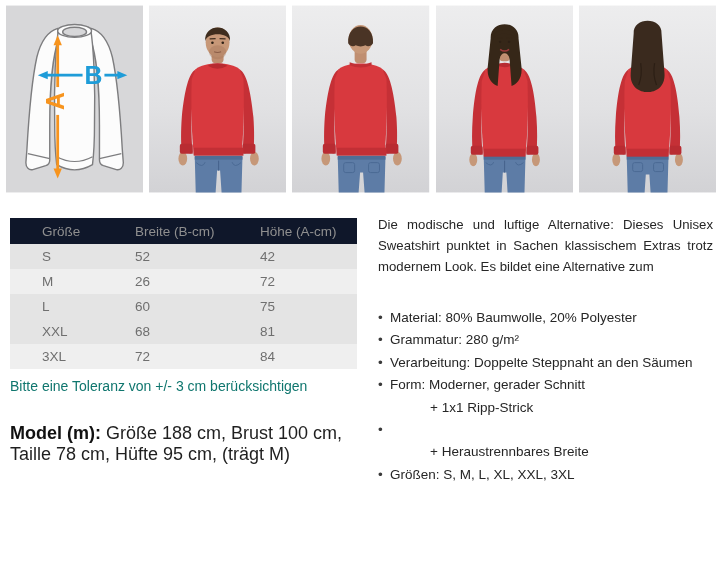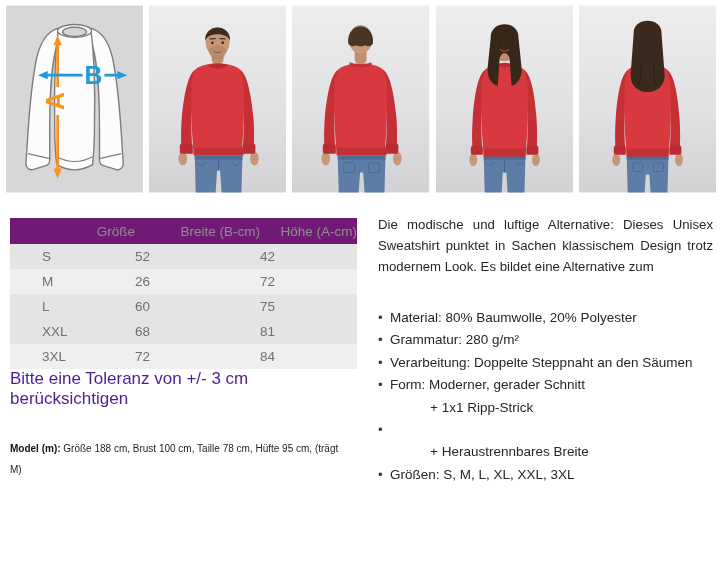--- a/index.html
+++ b/index.html
@@ -19,32 +19,32 @@
   
   .left-col{position:absolute;left:10px;top:218px;width:347px;}
   .right-col{position:absolute;left:378px;top:214px;width:335px;}
 
   
   table.size-table{border-collapse:collapse;width:347px;table-layout:fixed;font-size:13.5px;}
   table.size-table col.c1{width:125px;}
   table.size-table col.c2{width:125px;}
   table.size-table col.c3{width:97px;}
   table.size-table th{
-    background:#701a75;color:#8f8f8f;font-weight:normal;text-align:right;
+    background:#0f172a;color:#8f8f8f;font-weight:normal;text-align:left;
     height:26px;padding:0;
   }
   table.size-table td{
     color:#6f6f6f;height:25px;padding:0;
   }
   table.size-table th:first-child,table.size-table td:first-child{padding-left:32px;}
   table.size-table tr.row-odd td{background:#e4e4e4;}
   table.size-table tr.row-even td{background:#efefef;}
 
-  .tolerance{font-size:17px;color:#4c1d95;}
-  .model-block{margin-top:29px;font-size:10px;line-height:21px;color:#1f1f1f;width:340px;}
+  .tolerance{margin-top:9px;font-size:14px;color:#0f766e;}
+  .model-block{margin-top:29px;font-size:18px;line-height:21px;color:#1f1f1f;width:340px;}
   .model-block .mlabel{font-weight:bold;color:#111;}
 
   
   .description{font-size:13.2px;line-height:21px;color:#262626;text-align:justify;}
   .description .seg{text-align:justify;}
   .features{margin-top:30px;font-size:13.5px;line-height:22.4px;color:#262626;}
   .feature-item{display:flex;}
   .feature-item .bullet{width:12px;flex:none;color:#3a3a3a;}
   .feature-sub{padding-left:52px;}
 </style>
@@ -279,21 +279,21 @@
 
   <div class="model-block">
     <span class="mlabel">Model (m):</span><span> Größe 188 cm, Brust 100 cm, Taille 78 cm, Hüfte 95 cm, (trägt M)</span>
   </div>
 
 </div>
 
 <div class="right-col">
 
   <div class="description">
-    <div class="seg">Die modische und luftige Alternative: Dieses Unisex Sweatshirt punktet in Sachen klassischem Design trotz modernem Look. Es bildet eine Alternative zum</div>
+    <div class="seg">Die modische und luftige Alternative: Dieses Unisex Sweatshirt punktet in Sachen klassischem Extras trotz modernem Look. Es bildet eine Alternative zum</div>
   </div>
 
   <div class="features">
     <div class="feature-item">
       <span class="bullet">•</span>
       <span>Material: 80% Baumwolle, 20% Polyester</span>
     </div>
     <div class="feature-item">
       <span class="bullet">•</span>
       <span>Grammatur: 280 g/m²</span>

